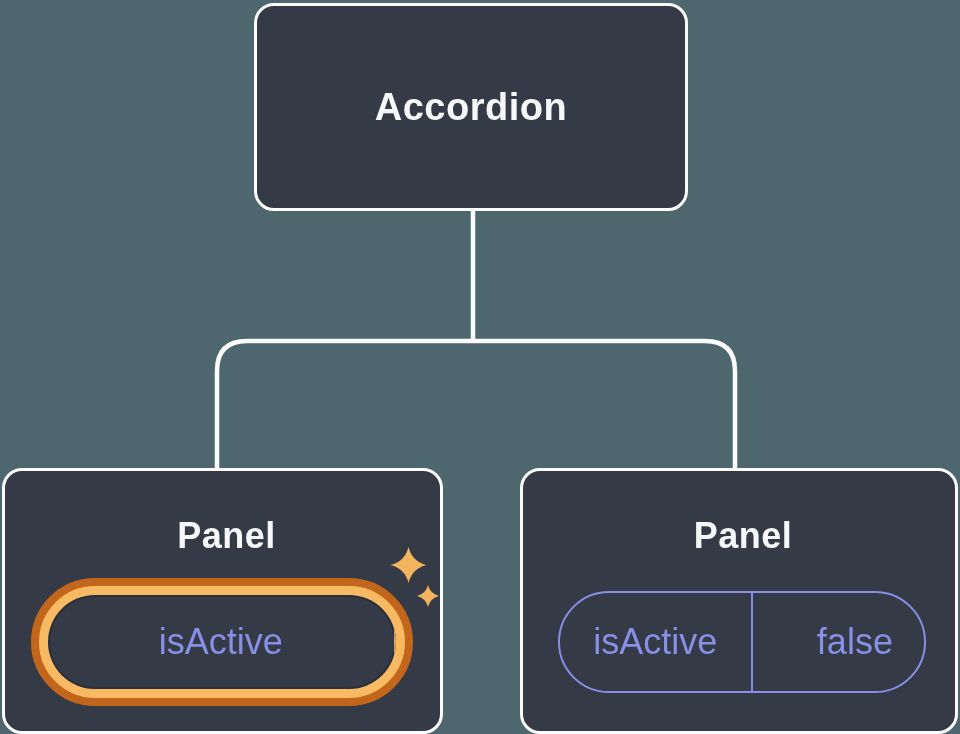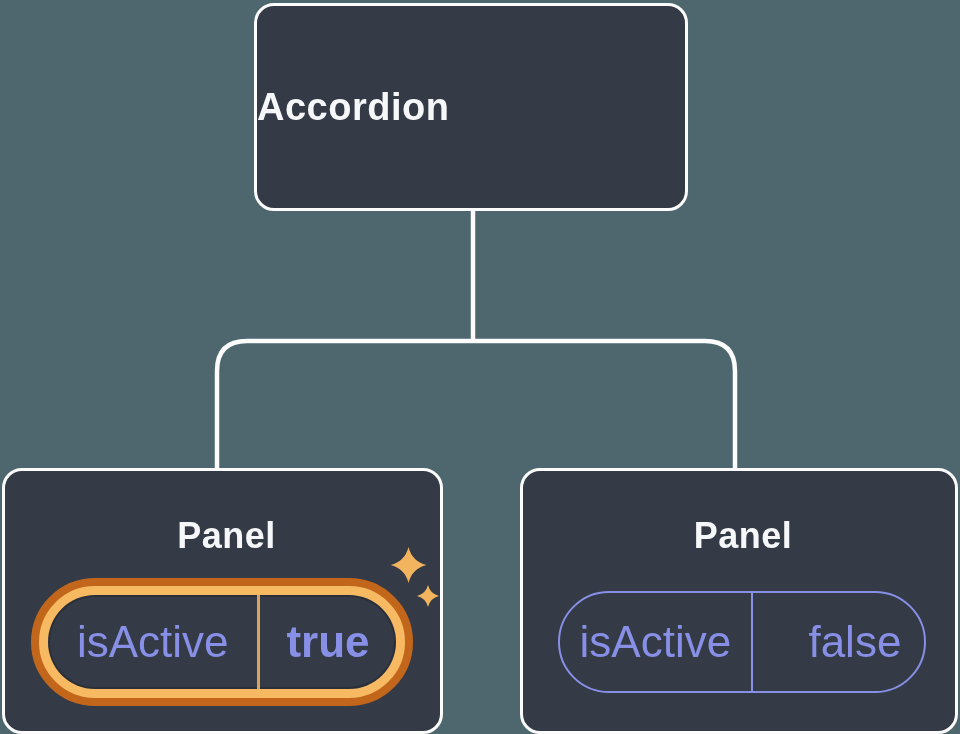--- a/index.html
+++ b/index.html
@@ -31,21 +31,21 @@
   .node {
     position: absolute;
     background: var(--node-fill);
     border: 3.5px solid var(--node-border);
     border-radius: 20px;
     box-sizing: border-box;
   }
   .root-node {
     left: 254px; top: 3px;
     width: 434px; height: 208px;
-    display: flex; align-items: center; 
+    display: flex; align-items: center; justify-content: center;
   }
   .root-label {
     color: var(--text-primary);
     font-size: 38px;
     font-weight: 600;
     letter-spacing: 0.5px;
   }
   .panel-node-left  { left: 2px;   top: 468px; width: 441px; height: 266px; }
   .panel-node-right { left: 520px; top: 468px; width: 438px; height: 266px; }
   .panel-title {
@@ -75,21 +75,21 @@
     background: var(--node-fill);
     box-shadow: inset 0 0 0 2px rgba(0,0,0,0.18);
     display: flex;
     align-items: stretch;
     overflow: hidden;
   }
   .cell {
     display: flex;
     align-items: center;
     justify-content: center;
-    font-size: 44px;
+    font-size: 36px;
     color: var(--state-purple);
   }
   .cell-key-active { flex: 1.54; font-weight: 400; }
   .cell-val-active { flex: 1;    font-weight: 700; }
   .divider-active  { width: 2.5px; background: var(--divider-gold); }
   
   .pill-inactive {
     position: absolute;
     left: 35px; top: 120px;
     width: 368px; height: 102px;
@@ -123,21 +123,20 @@
     <span class="root-label">Accordion</span>
   </div>
 
   <div class="node panel-node-left">
     <div class="panel-title">Panel</div>
 
     <div class="pill-active">
       <div class="pill-active-inner">
         <div class="cell cell-key-active">isActive</div>
         <div class="divider-active"></div>
-        <div class="cell cell-val-active">true</div>
       </div>
     </div>
 
     <svg class="sparkles" viewBox="0 0 70 70" xmlns="http://www.w3.org/2000/svg">
       <path d="M35.5,8 Q39.1,22.4 53.5,26 Q39.1,29.6 35.5,44 Q31.9,29.6 17.5,26 Q31.9,22.4 35.5,8 Z" fill="#f3b45f"></path>
       <path d="M55,46 Q57.2,54.8 66,57 Q57.2,59.2 55,68 Q52.8,59.2 44,57 Q52.8,54.8 55,46 Z" fill="#f3b45f"></path>
     </svg>
   </div>
 
   <div class="node panel-node-right">

